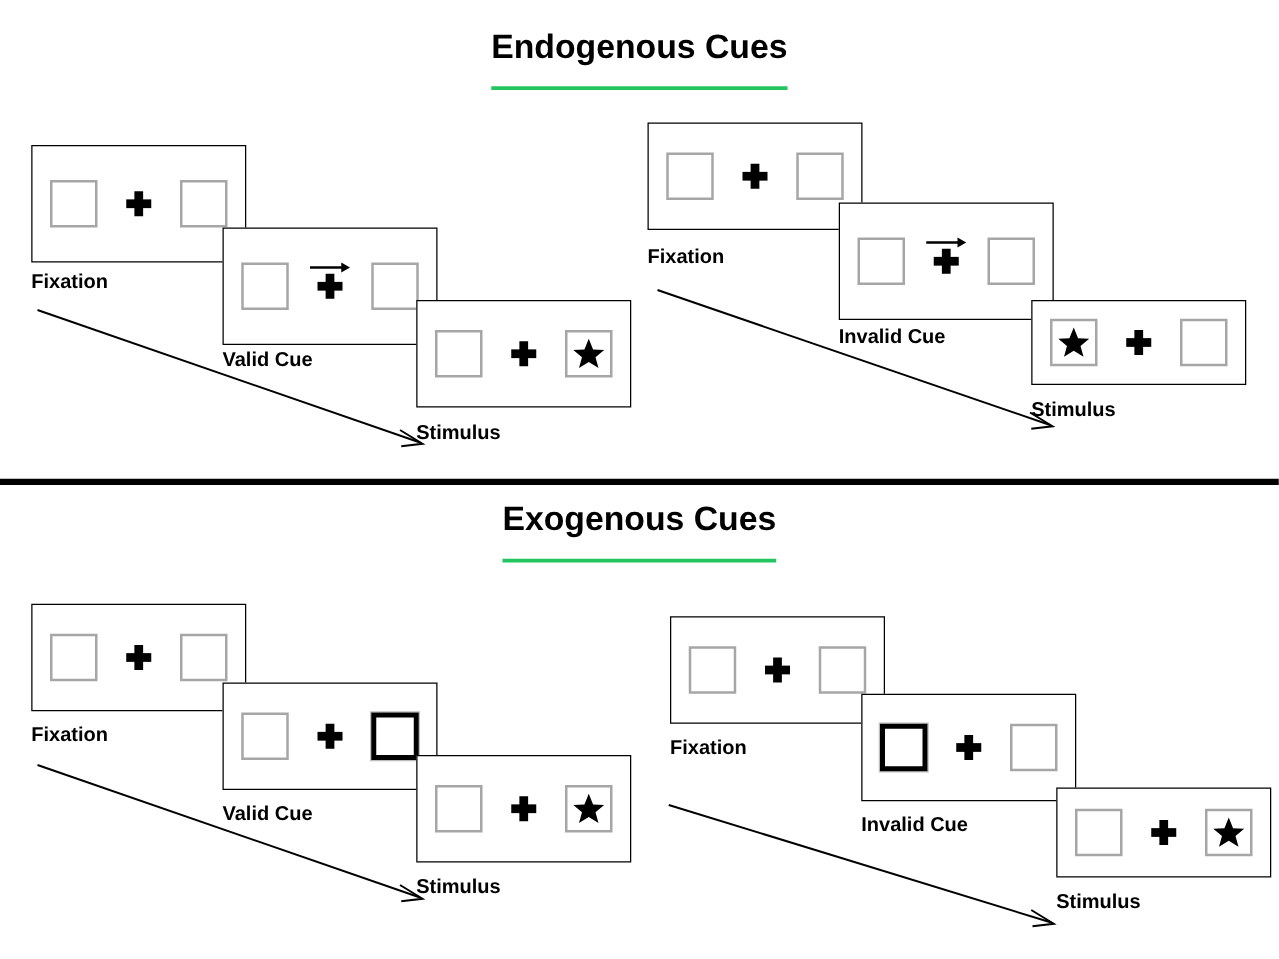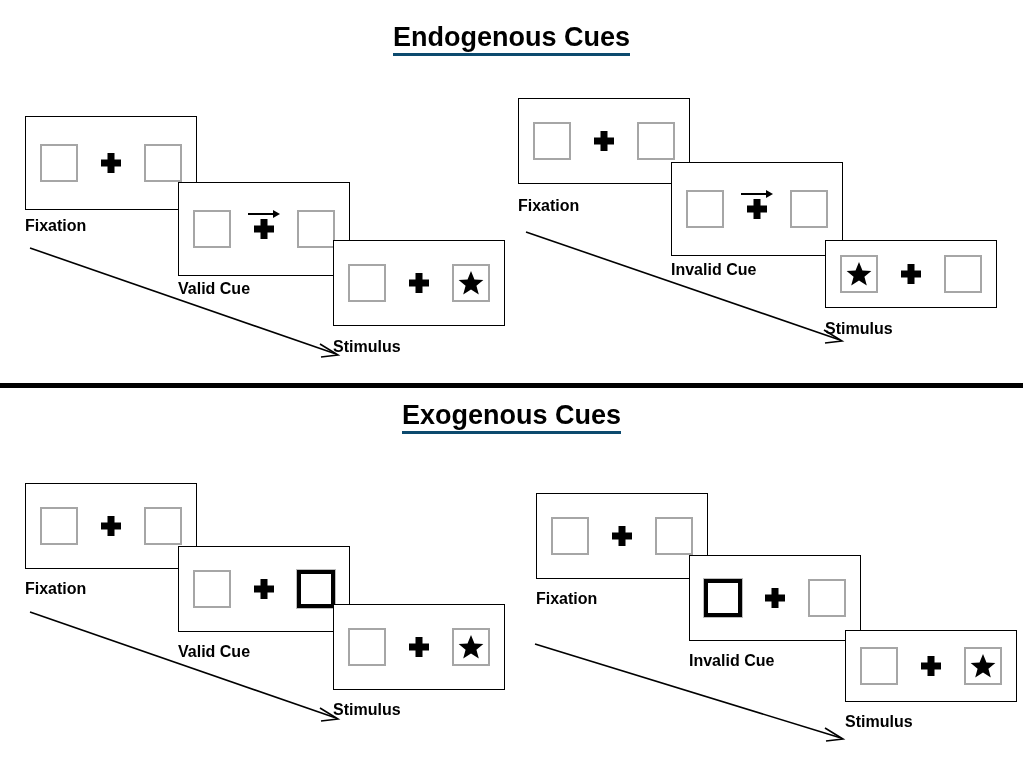--- a/index.html
+++ b/index.html
@@ -16,22 +16,22 @@
   
   .section-title {
     position: absolute;
     width: 100%;
     text-align: center;
     font-size: 27px;
     font-weight: bold;
     color: #000;
   }
   .section-title span {
-    border-bottom: 3px solid #0c4a6e;
-    padding-bottom: 1px;
+    border-bottom: 3px solid #22c55e;
+    padding-bottom: 17px;
   }
 
   
   .divider {
     position: absolute;
     left: 0; width: 1023px;
     height: 5px;
     background: #000;
   }
 

